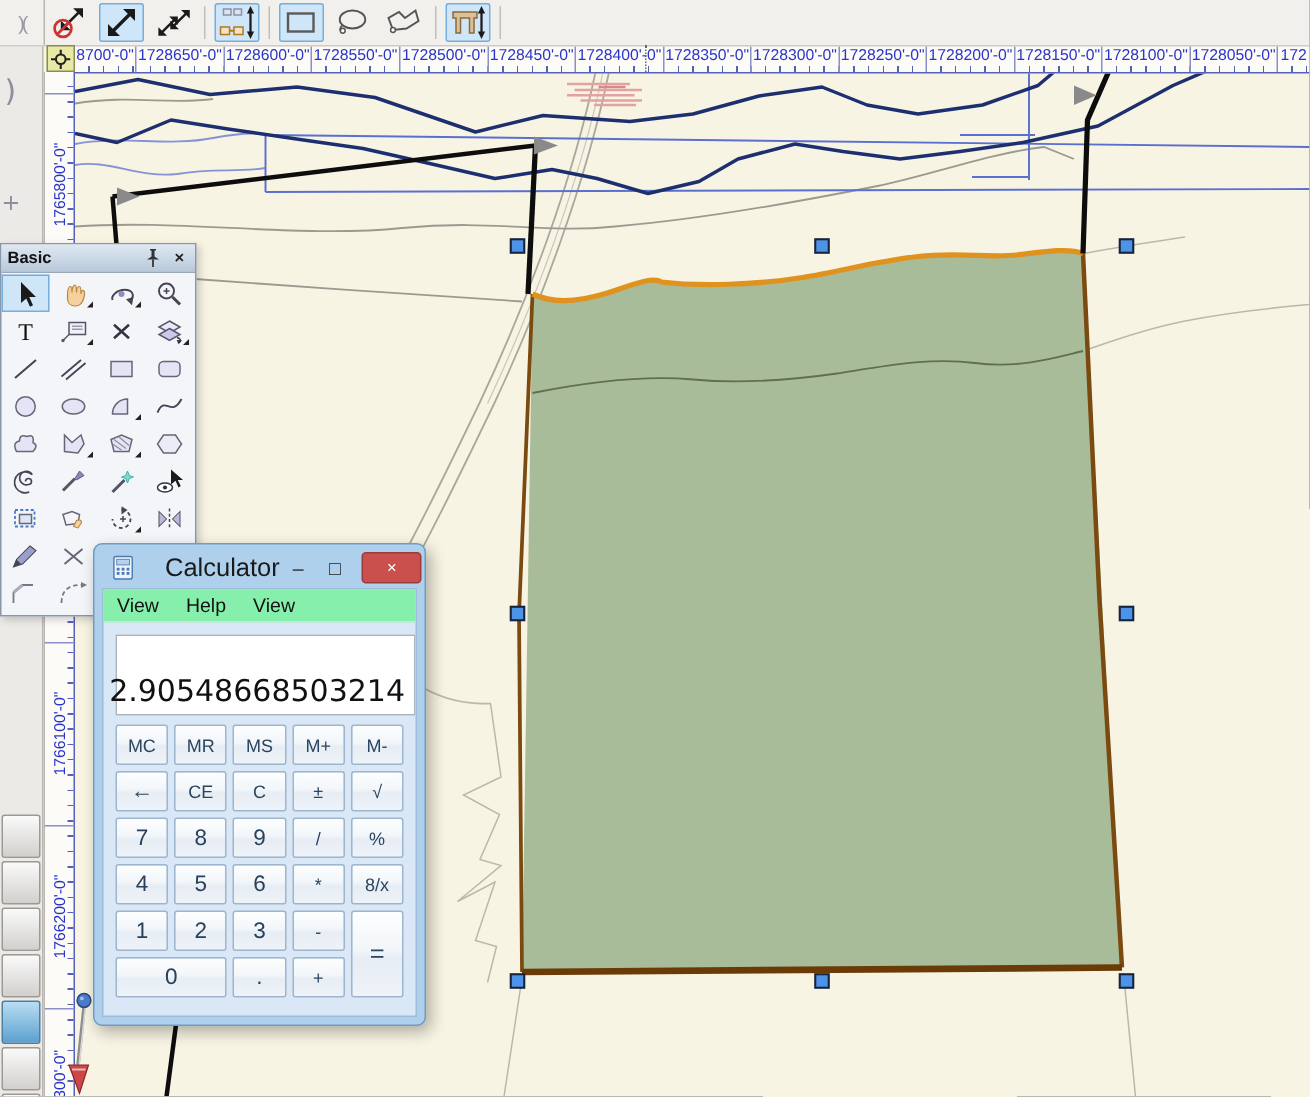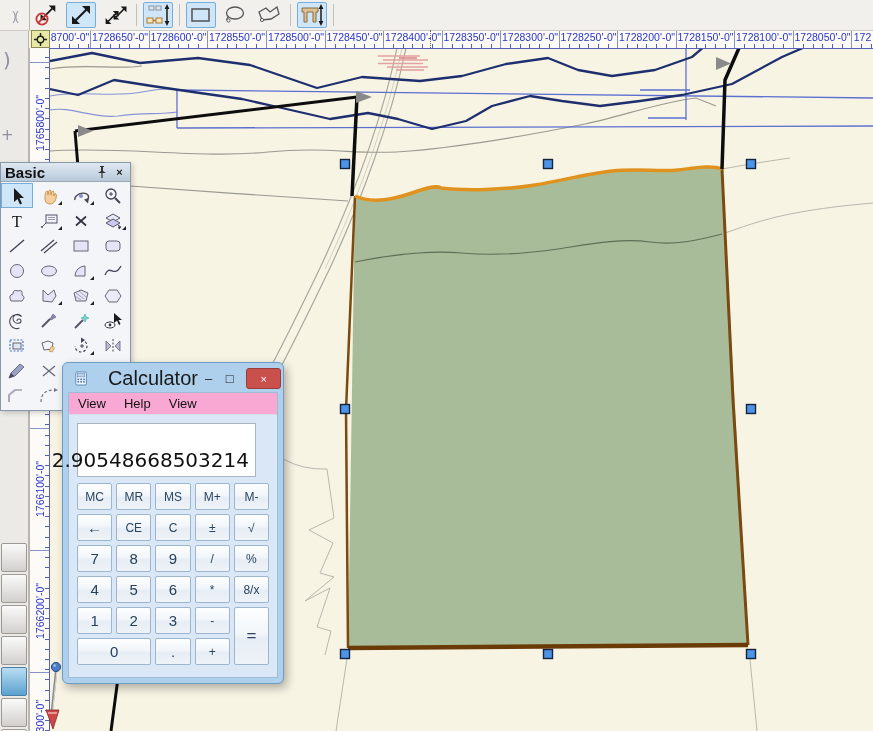--- a/index.html
+++ b/index.html
@@ -38,42 +38,42 @@
           border-right:1px solid #b9b6b1;box-sizing:border-box;}
   .ghost{position:absolute;color:#8f8d9e;font-family:"DejaVu Sans",sans-serif;}
   .dockbtn{position:absolute;left:1px;width:26px;height:29px;border:1px solid #9d9a96;border-radius:2px;
            background:linear-gradient(180deg,#fafafa,#d2d0cd);box-sizing:border-box;}
   .dockbtn.active{background:linear-gradient(180deg,#b9ddf2,#5ba1cf);border-color:#4a80a8;}
   
   #basic{position:absolute;left:0;top:162px;width:131px;z-index:4;background:#f4f5f8;
          border:1px solid #8a97a8;box-sizing:border-box;box-shadow:2px 2px 5px rgba(0,0,0,.18);}
   #basic-hdr{height:18px;background:linear-gradient(180deg,#dfe8f2,#b9c9da);display:flex;align-items:center;
              border-bottom:1px solid #9aa8b8;}
-  #basic-title{font-size:15px;font-weight:bold;color:#111;padding-left:4px;flex:1;}
+  #basic-title{font-size:11px;font-weight:bold;color:#111;padding-left:4px;flex:1;}
   .hdr-ico{width:15px;height:14px;display:flex;align-items:center;justify-content:center;color:#222;
            font-size:11px;margin-right:3px;}
   #tools{display:grid;grid-template-columns:repeat(4,32px);grid-auto-rows:25px;padding:1px 0 2px 0;}
   .tool{display:flex;align-items:center;justify-content:center;position:relative;border:1px solid transparent;}
   .tool.sel{background:var(--sel-bg);border-color:var(--sel-border);}
   .tool.flyout:after{content:"";position:absolute;right:2px;bottom:2px;border-left:4px solid transparent;
                      border-bottom:4px solid #222;}
   
   #calc{position:absolute;left:62px;top:362px;width:222px;height:322px;z-index:5;
         background:var(--calc-frame);border:1px solid #6f9cc4;border-radius:6px;
         box-shadow:3px 4px 10px rgba(0,0,0,.3);box-sizing:border-box;}
   #calc-tbar{height:27px;display:flex;align-items:center;padding:2px 2px 0 12px;}
-  #calc-title{font-size:20px;color:#1a1a1a;margin-left:19px;flex:1;}
+  #calc-title{font-size:17px;color:#1a1a1a;margin-left:19px;flex:1;}
   .winbtn{width:26px;text-align:center;font-size:13px;color:#222;}
   #calc-close{width:40px;height:19px;background:var(--calc-close);border:1px solid #9c3c38;border-radius:3px;
               color:#fff;font-size:11px;display:flex;align-items:center;justify-content:center;margin-left:6px;}
   #calc-client{position:absolute;left:5px;right:5px;top:29px;bottom:5px;background:#d9e7f6;
                border:1px solid #9fbcd6;}
-  #calc-menu{height:21px;background:#f9a8d4;border-bottom:1px solid #d4dde6;display:flex;align-items:center;}
+  #calc-menu{height:21px;background:#86efac;border-bottom:1px solid #d4dde6;display:flex;align-items:center;}
   .menu-item{font-size:13px;color:#111;padding:0 9px;}
-  #calc-display{margin:8px 21px 6px 8px;height:54px;background:#fff;border:1px solid #a9b4be;
+  #calc-display{margin:8px 0 6px 8px;height:54px;background:#fff;border:1px solid #a9b4be;
                 display:flex;align-items:flex-end;justify-content:flex-end;
                 font-family:"DejaVu Sans",sans-serif;font-size:20px;color:#111;
                 padding:0 6px 4px 17px;box-sizing:border-box;}
   #calc-keys{position:relative;margin:2px 8px;display:grid;grid-template-columns:repeat(5,1fr);
              grid-auto-rows:27px;gap:4px;text-align:right;}
   .ckey{background:linear-gradient(180deg,#fdfefe 0%,#f2f6fa 45%,#e7edf4 55%,#eef3f8 100%);
         border:1px solid #9db6cd;border-radius:2px;display:flex;align-items:center;justify-content:center;
         font-size:12px;color:#29455f;}
   .ckey.num{font-size:15px;color:#27415a;}
   

